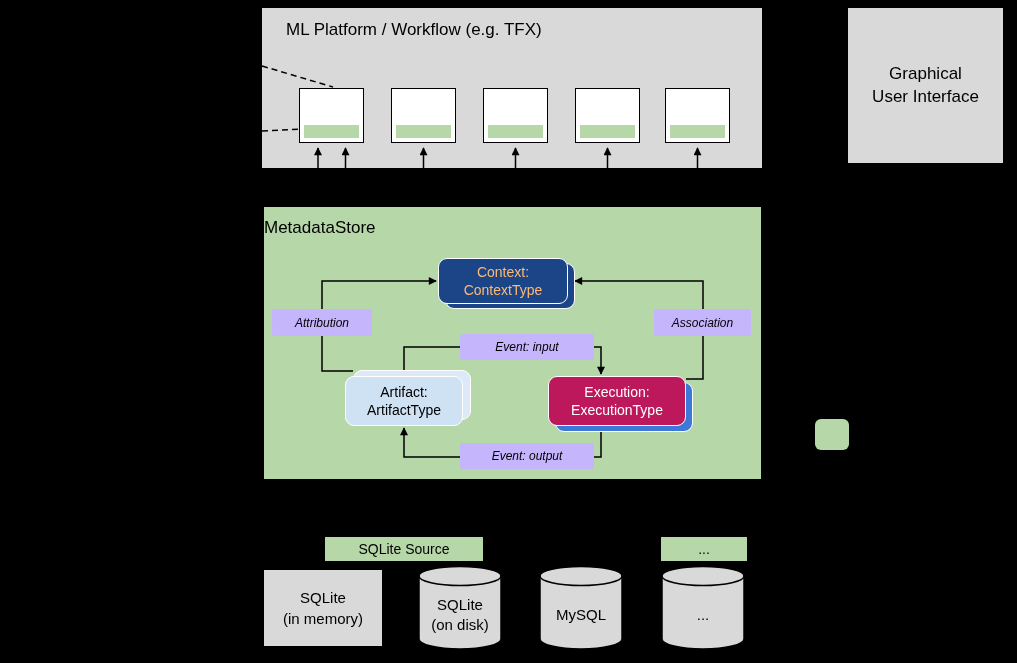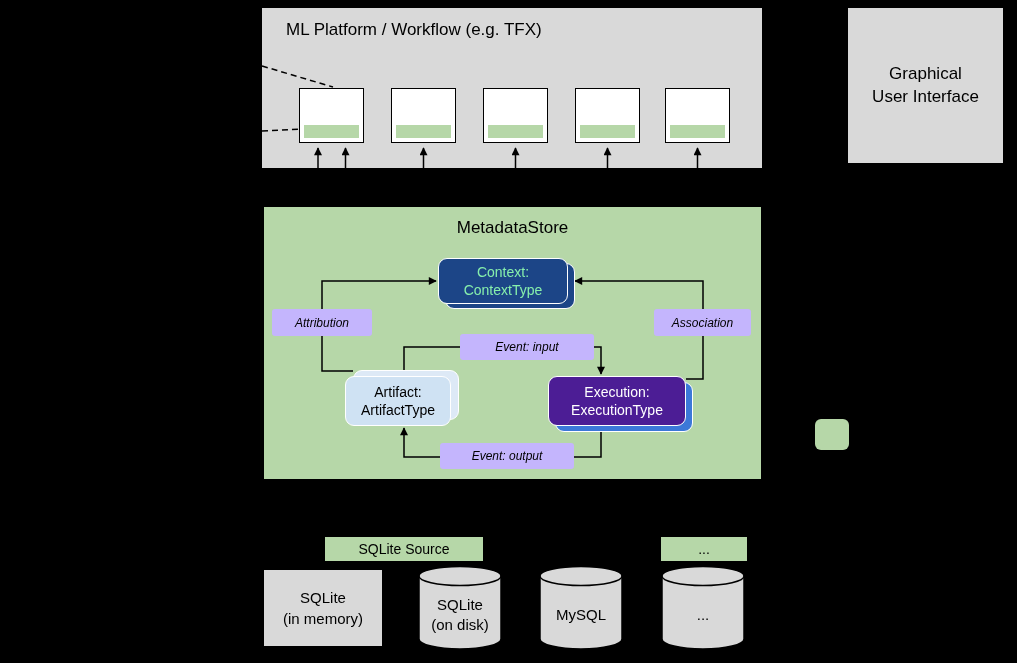--- a/index.html
+++ b/index.html
@@ -14,47 +14,47 @@
   .platform{left:262px;top:8px;width:500px;height:160px;}
   .platform-title{position:absolute;left:24px;top:12px;font-size:17px;}
   .gui{left:848px;top:8px;width:155px;height:155px;display:flex;align-items:center;justify-content:center;text-align:center;font-size:17px;line-height:1.35;}
 
   
   .component{position:absolute;top:80px;width:65px;height:55px;background:#fff;border:1px solid #000;box-sizing:border-box;}
   .client-bar{position:absolute;left:4px;right:4px;bottom:4px;height:13px;background:#b6d7a8;}
 
   
   .store{position:absolute;left:264px;top:207px;width:497px;height:272px;background:#b6d7a8;}
-  .store-title{position:absolute;left:0;top:11px;width:100%;text-align:center;font-size:17px;}
+  .store-title{position:absolute;left:0;top:11px;width:100%;font-size:17px;}
 
   
   .overlay{position:absolute;left:0;top:0;z-index:2;pointer-events:none;}
 
   
   .node{position:absolute;z-index:3;}
   .node-back{position:absolute;inset:0;border-radius:9px;border:1.5px solid #fff;box-sizing:border-box;}
   .node-front{position:relative;width:100%;height:100%;border-radius:9px;border:1.5px solid #fff;box-sizing:border-box;
     display:flex;align-items:center;justify-content:center;text-align:center;font-size:14px;line-height:1.3;}
   .ctx{left:438px;top:258px;width:130px;height:46px;}
   .ctx .node-back{transform:translate(7px,5px);background:#1c4587;}
-  .ctx .node-front{background:#1c4587;color:#86efac;}
-  .art{left:345px;top:376px;width:106px;height:50px;}
+  .ctx .node-front{background:#1c4587;color:#fdba74;}
+  .art{left:345px;top:376px;width:118px;height:50px;}
   .art .node-back{transform:translate(8px,-6px);background:#dde9f6;}
   .art .node-front{background:#cfe2f3;color:#000;}
   .exe{left:548px;top:376px;width:138px;height:50px;}
   .exe .node-back{transform:translate(7px,6px);background:#3c78d8;}
-  .exe .node-front{background:#4c1d95;color:#fff;}
+  .exe .node-front{background:#be185d;color:#fff;}
 
   
   .edge-label{position:absolute;z-index:3;background:#c4b5fd;border-radius:3px;box-sizing:border-box;
     display:flex;align-items:center;justify-content:center;font-style:italic;font-size:12px;}
   .lbl-attribution{left:272px;top:309px;width:100px;height:27px;}
   .lbl-association{left:654px;top:309px;width:97px;height:27px;}
   .lbl-event-input{left:460px;top:334px;width:134px;height:26px;}
-  .lbl-event-output{left:440px;top:443px;width:134px;height:26px;}
+  .lbl-event-output{left:460px;top:443px;width:134px;height:26px;}
 
   
   .source{position:absolute;top:537px;height:24px;background:#b6d7a8;display:flex;align-items:center;justify-content:center;font-size:14px;}
   .src-sqlite{left:325px;width:158px;}
   .src-mysql{left:513px;width:138px;}
   .src-other{left:661px;width:86px;}
 
   
   .memory{position:absolute;left:264px;top:570px;width:118px;height:76px;background:#d9d9d9;
     display:flex;align-items:center;justify-content:center;text-align:center;font-size:15px;line-height:1.4;}

